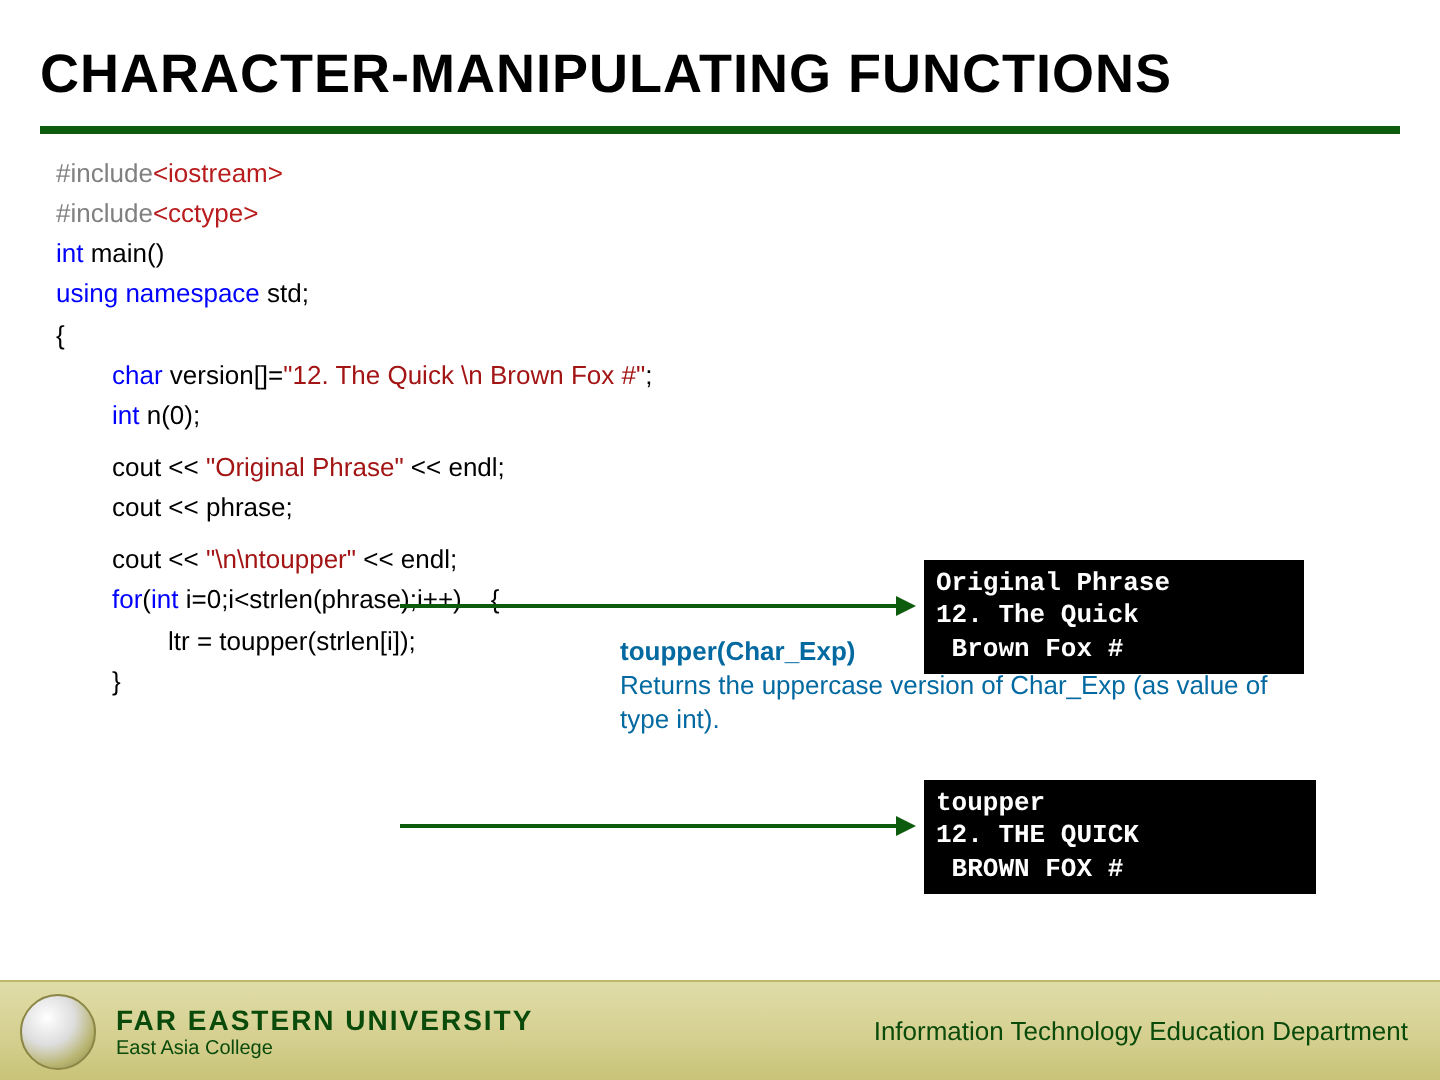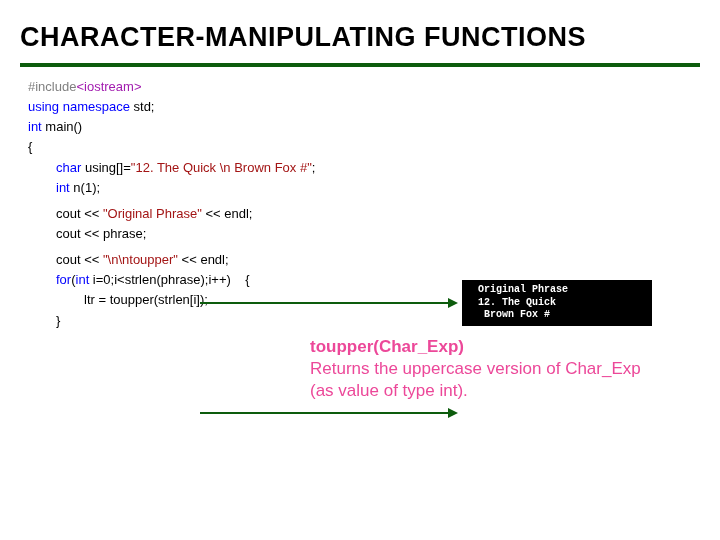--- a/index.html
+++ b/index.html
@@ -7,62 +7,63 @@
   
   .slide { position: relative; width: 720px; height: 540px; }
   
   .title { font-size: 27px; font-weight: bold; letter-spacing: 0.5px; padding: 22px 20px 10px 20px; color: #000; }
   .title-rule { height: 4px; background: #0d5c0d; margin: 0 20px 8px 20px; }
   
   .code-block { padding: 2px 20px 0 28px; font-family: "Segoe UI", Tahoma, sans-serif; font-size: 13px; line-height: 1.55; }
   .code-block .line { white-space: pre; }
   .kw { color: #0000ff; }
   .pp { color: #808080; text-align: right; }
-  .cls { color: #a21caf; }
+  .cls { color: #b91c1c; }
   .str { color: #a31515; }
   .punct { color: #000; }
   .ident { color: #000; }
   .indent1 { margin-left: 28px; }
   .indent2 { margin-left: 56px; }
   .gap { height: 6px; }
   
-  .output-box { position: absolute; background: #000; color: #fff; font-family: "Courier New", monospace; font-size: 10px; font-weight: bold; padding: 4px 16px; line-height: 1.25; white-space: pre; }
+  .output-box { position: absolute; background: #000; color: #fff; font-family: "Courier New", monospace; font-size: 13px; font-weight: bold; padding: 4px 6px; line-height: 1.25; white-space: pre; }
   .out1 { top: 280px; left: 462px; width: 190px; }
   .out2 { top: 390px; left: 462px; width: 196px; }
   
   .arrow { position: absolute; background: #0d5c0d; height: 2px; }
   .arrow::after { content: ""; position: absolute; right: -10px; top: -4px; width: 0; height: 0; border-left: 10px solid #0d5c0d; border-top: 5px solid transparent; border-bottom: 5px solid transparent; }
   .arrow1 { top: 302px; left: 200px; width: 248px; }
   .arrow2 { top: 412px; left: 200px; width: 248px; }
   
-  .annotation { position: absolute; top: 336px; left: 310px; width: 340px; font-size: 17px; line-height: 1.3; color: #ec4899; }
+  .annotation { position: absolute; top: 318px; left: 310px; width: 340px; font-size: 13px; line-height: 1.3; color: #0369a1; }
   .annotation .fn { font-weight: bold; }
   
   .footer { position: absolute; bottom: 0; left: 0; right: 0; height: 50px; background: linear-gradient(to bottom, #e0dca8 0%, #d4cf8e 60%, #c8c377 100%); border-top: 1px solid #bdb86b; display: flex; align-items: center; padding: 0 16px 0 10px; }
   .logo { width: 38px; height: 38px; border-radius: 50%; background: radial-gradient(circle at 35% 30%, #fff 0%, #ddd 40%, #b8b470 70%, #7e7a40 100%); margin-right: 10px; flex: 0 0 auto; border: 1px solid #8b8645; }
   .uni { display: flex; flex-direction: column; }
   .uni-name { color: #0a4a0a; font-weight: bold; font-size: 14px; letter-spacing: 1px; }
   .uni-sub { color: #0a4a0a; font-size: 10px; margin-top: 1px; }
   .dept { margin-left: auto; color: #0a4a0a; font-size: 13px; }
 </style>
 </head>
 <body>
 
 <div class="slide">
 
   <div class="title">CHARACTER-MANIPULATING FUNCTIONS</div>
   <div class="title-rule"></div>
 
   <div class="code-block">
     <div class="line"><span class="pp">#include</span><span class="cls">&lt;iostream&gt;</span></div>
+    <div class="line"><span class="pp">#include</span><span class="cls">&lt;cctype&gt;</span></div>
+    <div class="line"><span class="kw">int</span><span class="ident"> main()</span></div>
     <div class="line"><span class="kw">using</span><span class="kw"> namespace</span><span class="ident"> std;</span></div>
-    <div class="line"><span class="kw">int</span><span class="ident"> main()</span></div>
     <div class="line"><span class="punct">{</span></div>
-    <div class="line indent1"><span class="kw">char</span><span class="ident"> using[]=</span><span class="str">"12. The Quick \n Brown Fox #"</span><span class="punct">;</span></div>
-    <div class="line indent1"><span class="kw">int</span><span class="ident"> n(1);</span></div>
+    <div class="line indent1"><span class="kw">char</span><span class="ident"> version[]=</span><span class="str">"12. The Quick \n Brown Fox #"</span><span class="punct">;</span></div>
+    <div class="line indent1"><span class="kw">int</span><span class="ident"> n(0);</span></div>
     <div class="gap"></div>
     <div class="line indent1"><span class="ident">cout &lt;&lt; </span><span class="str">"Original Phrase"</span><span class="ident"> &lt;&lt; endl;</span></div>
     <div class="line indent1"><span class="ident">cout &lt;&lt; phrase;</span></div>
     <div class="gap"></div>
     <div class="line indent1"><span class="ident">cout &lt;&lt; </span><span class="str">"\n\ntoupper"</span><span class="ident"> &lt;&lt; endl;</span></div>
     <div class="line indent1"><span class="kw">for</span><span class="punct">(</span><span class="kw">int</span><span class="ident"> i=0;i&lt;strlen(phrase);i++)    {</span></div>
     <div class="line indent2"><span class="ident">ltr = toupper(strlen[i]);</span></div>
     <div class="line indent1"><span class="punct">}</span></div>
   </div>
 
@@ -70,15 +71,26 @@
   <div class="output-box out1">Original Phrase
 12. The Quick
  Brown Fox #</div>
 
   <div class="annotation">
     <span class="fn">toupper(Char_Exp)</span><br>
     <span>Returns the uppercase version of Char_Exp (as value of type int).</span>
   </div>
 
   <div class="arrow arrow2"></div>
+  <div class="output-box out2">toupper
+12. THE QUICK
+ BROWN FOX #</div>
 
+  <div class="footer">
+    <div class="logo"></div>
+    <div class="uni">
+      <div class="uni-name">FAR EASTERN UNIVERSITY</div>
+      <div class="uni-sub">East Asia College</div>
+    </div>
+    <div class="dept">Information Technology Education Department</div>
+  </div>
 
 </div>
 
 </body></html>

